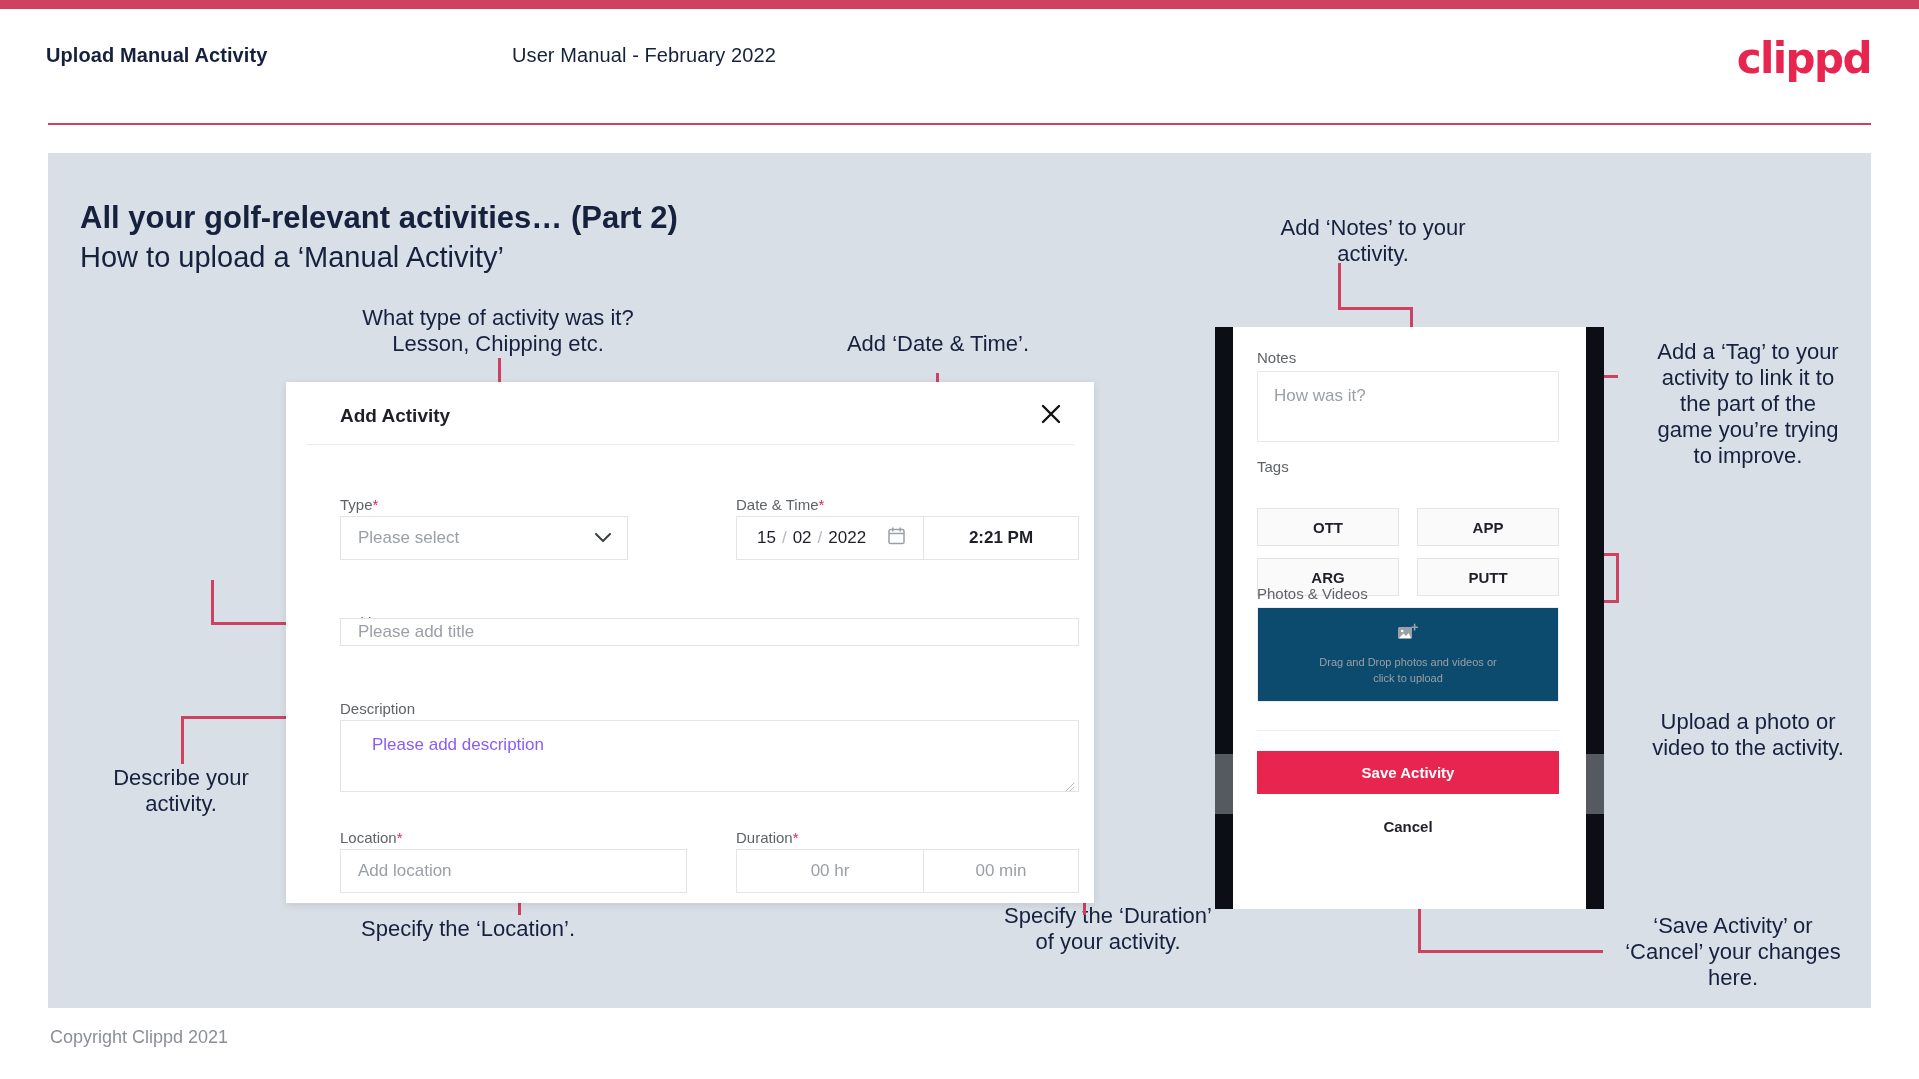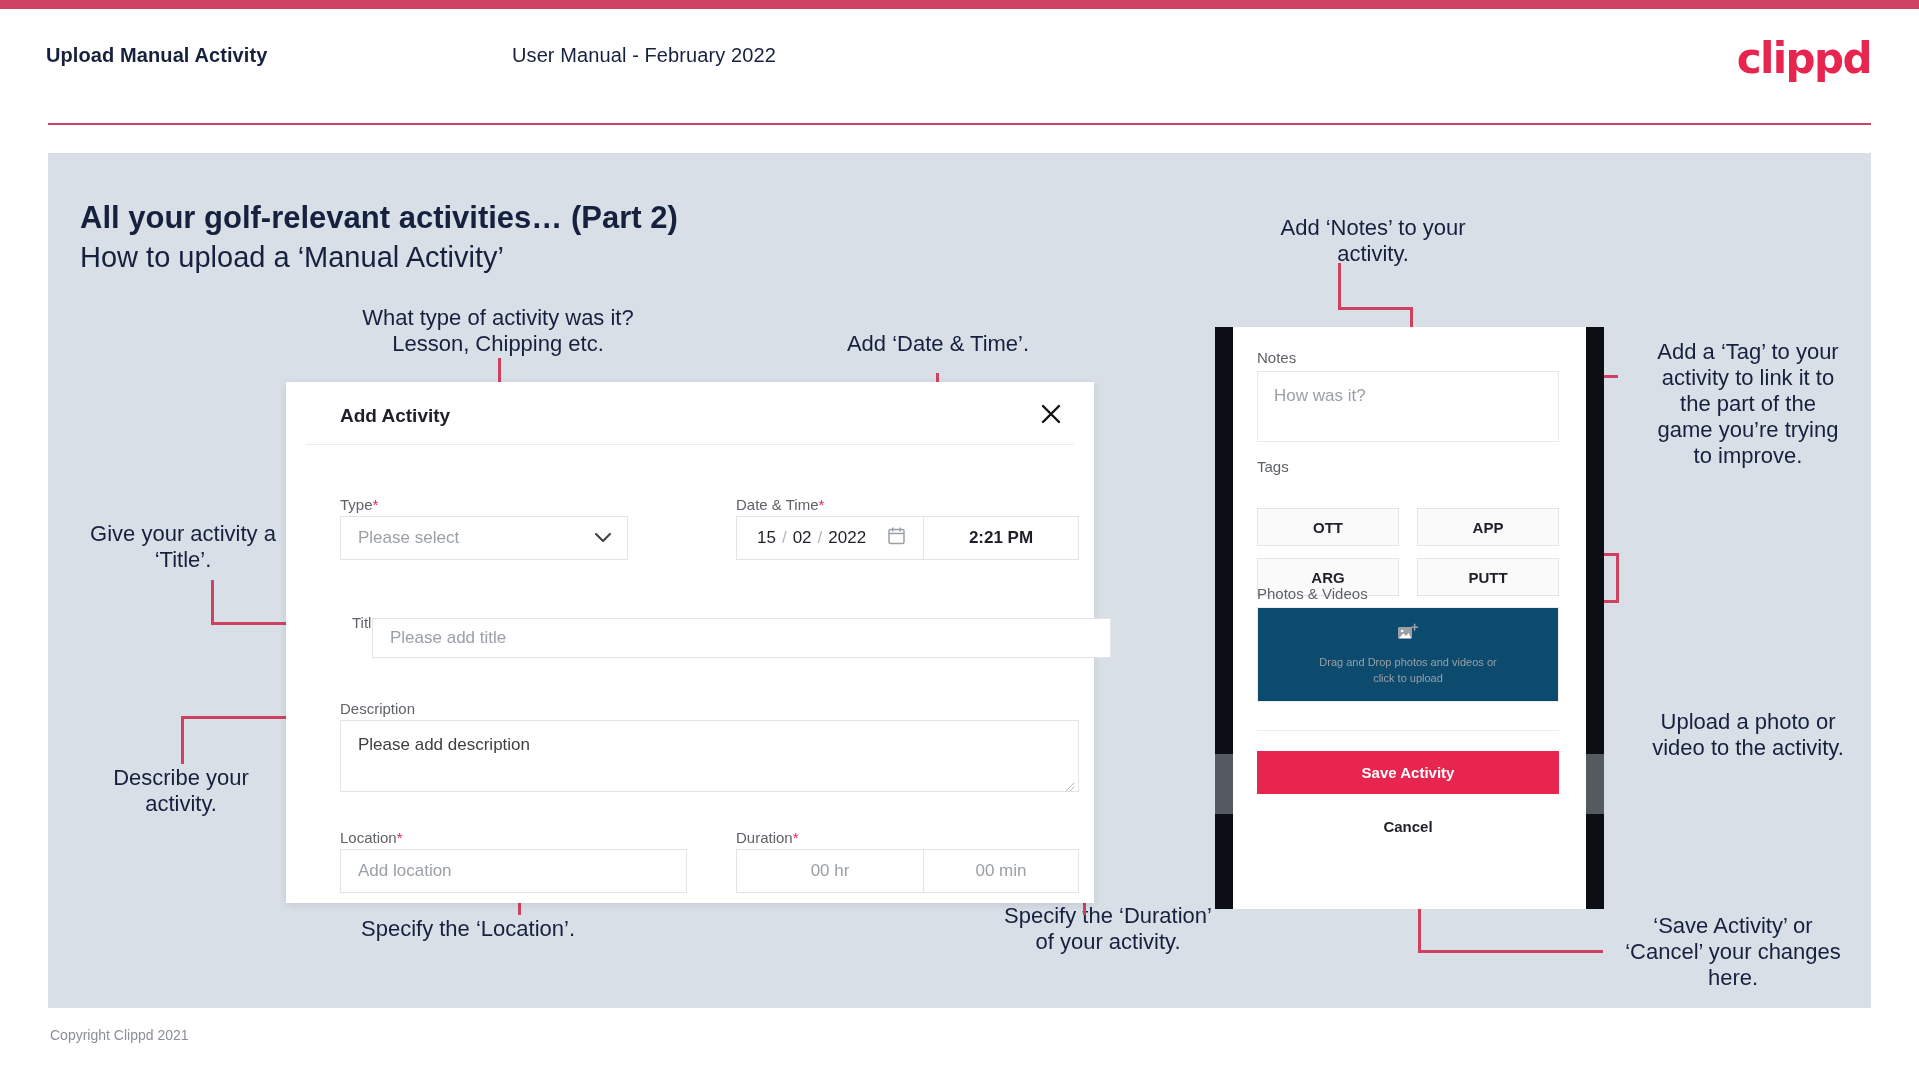--- a/index.html
+++ b/index.html
@@ -218,23 +218,23 @@
     color: #1f1f28;
   }
 
   .textarea-box {
     position: absolute;
     border: 1px solid #e4e4e8;
     background: #fff;
   }
   .textarea-ph {
     position: absolute;
-    left: 17px; top: 14px;
+    left: 31px; top: 14px;
     font-size: 17px;
-    color: #404040;
+    color: #8b5cf6;
   }
   .resize-grip {
     position: absolute;
     right: 3px; bottom: 3px;
     width: 10px; height: 10px;
   }
 
   .dur-box {
     position: absolute;
     border: 1px solid #e4e4e8;
@@ -345,21 +345,21 @@
     justify-content: center;
     color: #1f1f28;
     font-size: 15px;
     font-weight: 700;
     cursor: pointer;
   }
 
   .footer-copy {
     position: absolute;
     left: 50px; top: 1027px;
-    font-size: 14px;
+    font-size: 18px;
     color: #8b8f96;
   }
 </style>
 </head>
 <body>
 
 <div id="page">
 
   <div class="top-bar"></div>
 
@@ -371,22 +371,20 @@
   <div class="slide">
 
     <div class="slide-title">All your golf-relevant activities… (Part 2)</div>
     <div class="slide-subtitle">How to upload a ‘Manual Activity’</div>
 
     <div class="callout" style="left:295px; top:152px; width:310px;">What type of activity was it?
 Lesson, Chipping etc.</div>
 
     <div class="callout" style="left:760px; top:178px; width:260px;">Add ‘Date &amp; Time’.</div>
 
-    <div class="callout" style="left:10px; top:368px; width:250px;">Give your activity a
-‘Title’.</div>
 
     <div class="callout" style="left:18px; top:612px; width:230px;">Describe your
 activity.</div>
 
     <div class="callout" style="left:270px; top:763px; width:300px;">Specify the ‘Location’.</div>
 
     <div class="callout" style="left:915px; top:750px; width:290px;">Specify the ‘Duration’
 of your activity.</div>
 
     <div class="callout" style="left:1195px; top:62px; width:260px;text-align:center;">Add ‘Notes’ to your
@@ -492,21 +490,21 @@
           <path d="M1 6.5 H16" stroke="#9aa0a6" stroke-width="1.5"></path>
           <path d="M4.8 1 V4 M12.2 1 V4" stroke="#9aa0a6" stroke-width="1.5" stroke-linecap="round"></path>
         </svg>
       </span>
     </div>
     <div class="time-box" style="left:638px; top:134px; width:155px; height:44px;">2:21 PM</div>
 
     <div class="field-label" style="left:66px; top:216px;margin-top:16px;">
       <span>Title</span><span class="req">*</span>
     </div>
-    <div class="input-box" style="left:54px; top:236px; width:739px; height:40px;margin-left:32px;">
+    <div class="input-box" style="left:54px; top:236px; width:739px; height:28px;">
       <span class="input-ph">Please add title</span>
     </div>
 
     <div class="field-label" style="left:54px; top:318px;">
       <span>Description</span>
     </div>
     <div class="textarea-box" style="left:54px; top:338px; width:739px; height:72px;">
       <span class="textarea-ph">Please add description</span>
       <span class="resize-grip">
         <svg width="10" height="10" viewBox="0 0 10 10" aria-hidden="true">

